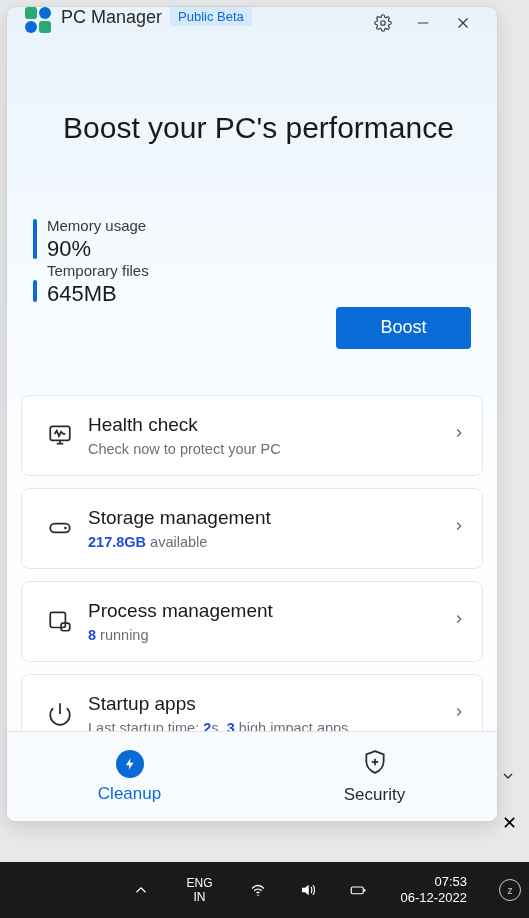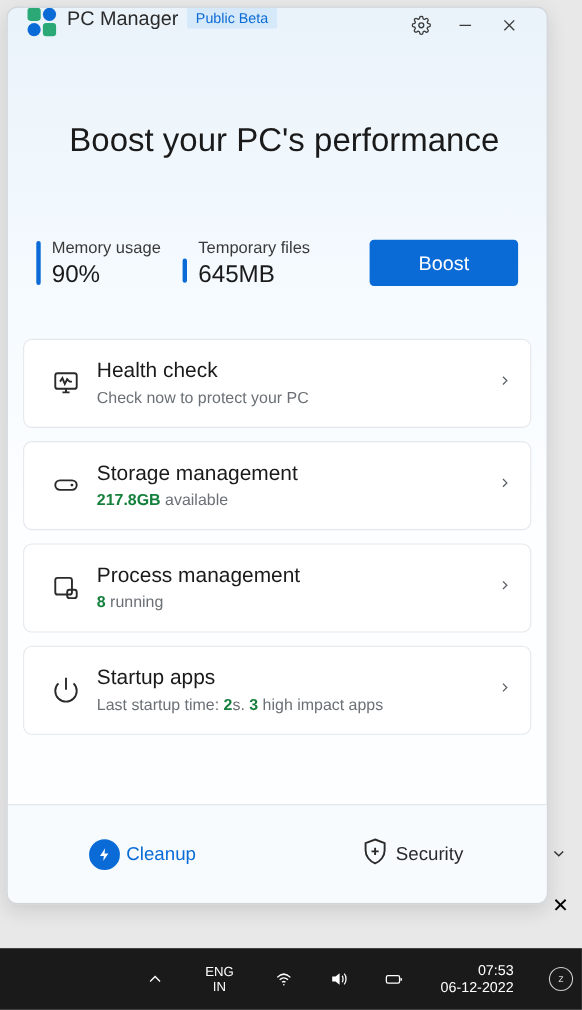--- a/index.html
+++ b/index.html
@@ -30,21 +30,21 @@
     margin-left: 8px; padding: 2px 8px; background:#d6e9fb; color:#0a6bd6;
     font-size:13px; border-radius:2px; font-weight:500;
   }
   .titlebar-spacer { flex:1; }
   .tb-btn { width:40px; height:36px; display:flex; align-items:center; justify-content:center; color:#3a3a3a; }
   .tb-btn svg { width:18px; height:18px; stroke:#3a3a3a; stroke-width:1.6; fill:none; }
 
   
   .hero { padding: 50px 26px 0 26px; }
   .hero-title { font-size: 30px; color:#1a1a1a; font-weight:400; line-height:1.25;margin-left:30px; }
-  .metrics-row { display:flex; align-items:center; margin-top: 70px; }
+  .metrics-row { display:flex; margin-top: 70px; flex-direction: column; }
   .metric { display:flex; align-items:flex-start; margin-right: 20px; }
   .tick { width:4px; height:40px; background:#0a6bd6; border-radius:2px; margin-right:10px; margin-top:2px; }
   .tick.small { height:22px; margin-top:18px; }
   .metric-label { font-size:15px; color:#3a3a3a; }
   .metric-value { font-size:22px; color:#1a1a1a; margin-top:2px; }
   .boost-btn {
     margin-left:auto; width:135px; height:42px; background:#0a6bd6; color:#fff;
     border:none; border-radius:4px; font-size:18px; font-weight:400; cursor:pointer;
   }
 
@@ -52,29 +52,29 @@
   .cards { padding: 46px 14px 0 14px; display:flex; flex-direction:column; gap:12px; }
   .card {
     background:#ffffff; border:1px solid #e4e8ec; border-radius:8px;
     display:flex; align-items:center; padding:18px 16px; cursor:pointer;
   }
   .card-icon { width:44px; display:flex; justify-content:center; align-items:center; color:#2a2a2a; }
   .card-icon svg { width:26px; height:26px; stroke:#2a2a2a; stroke-width:1.6; fill:none; }
   .card-body { flex:1; margin-left:6px; }
   .card-title { font-size:19px; color:#1a1a1a; font-weight:400; }
   .card-sub { font-size:14.5px; color:#6b7076; margin-top:5px; }
-  .card-sub .accent { color:#15803d; font-weight:600; }
+  .card-sub .accent { color:#1d4ed8; font-weight:600; }
   .chev svg { width:14px; height:14px; stroke:#5a5f66; stroke-width:2; fill:none; }
 
   
   .bottom-nav {
     position:absolute; left:0; right:0; bottom:0; height:90px;
     display:flex; border-top:1px solid #e0e4e8; background:#f7fbfe;
   }
-  .nav-item { flex:1; display:flex; align-items:center; justify-content:center; gap:6px; cursor:pointer; }
+  .nav-item { flex:1; display:flex; flex-direction:column; align-items:center; justify-content:center; gap:6px; cursor:pointer; }
   .nav-circle { width:28px; height:28px; border-radius:50%; background:#0a6bd6; display:flex; align-items:center; justify-content:center; }
   .nav-circle svg { width:14px; height:14px; stroke:#fff; fill:#fff; stroke-width:0; }
   .shield-outline svg { width:26px; height:26px; stroke:#2a2a2a; stroke-width:1.6; fill:none; }
   .nav-label { font-size:17px; }
   .nav-label.active { color:#0a6bd6; font-weight:500; }
   .nav-label.inactive { color:#2a2a2a; }
 
   
   .scroll-hint { position:absolute; left:500px; top:768px; width:16px; height:16px; }
   .close-x { position:absolute; left:502px; top:812px; font-size:18px; color:#000; }

